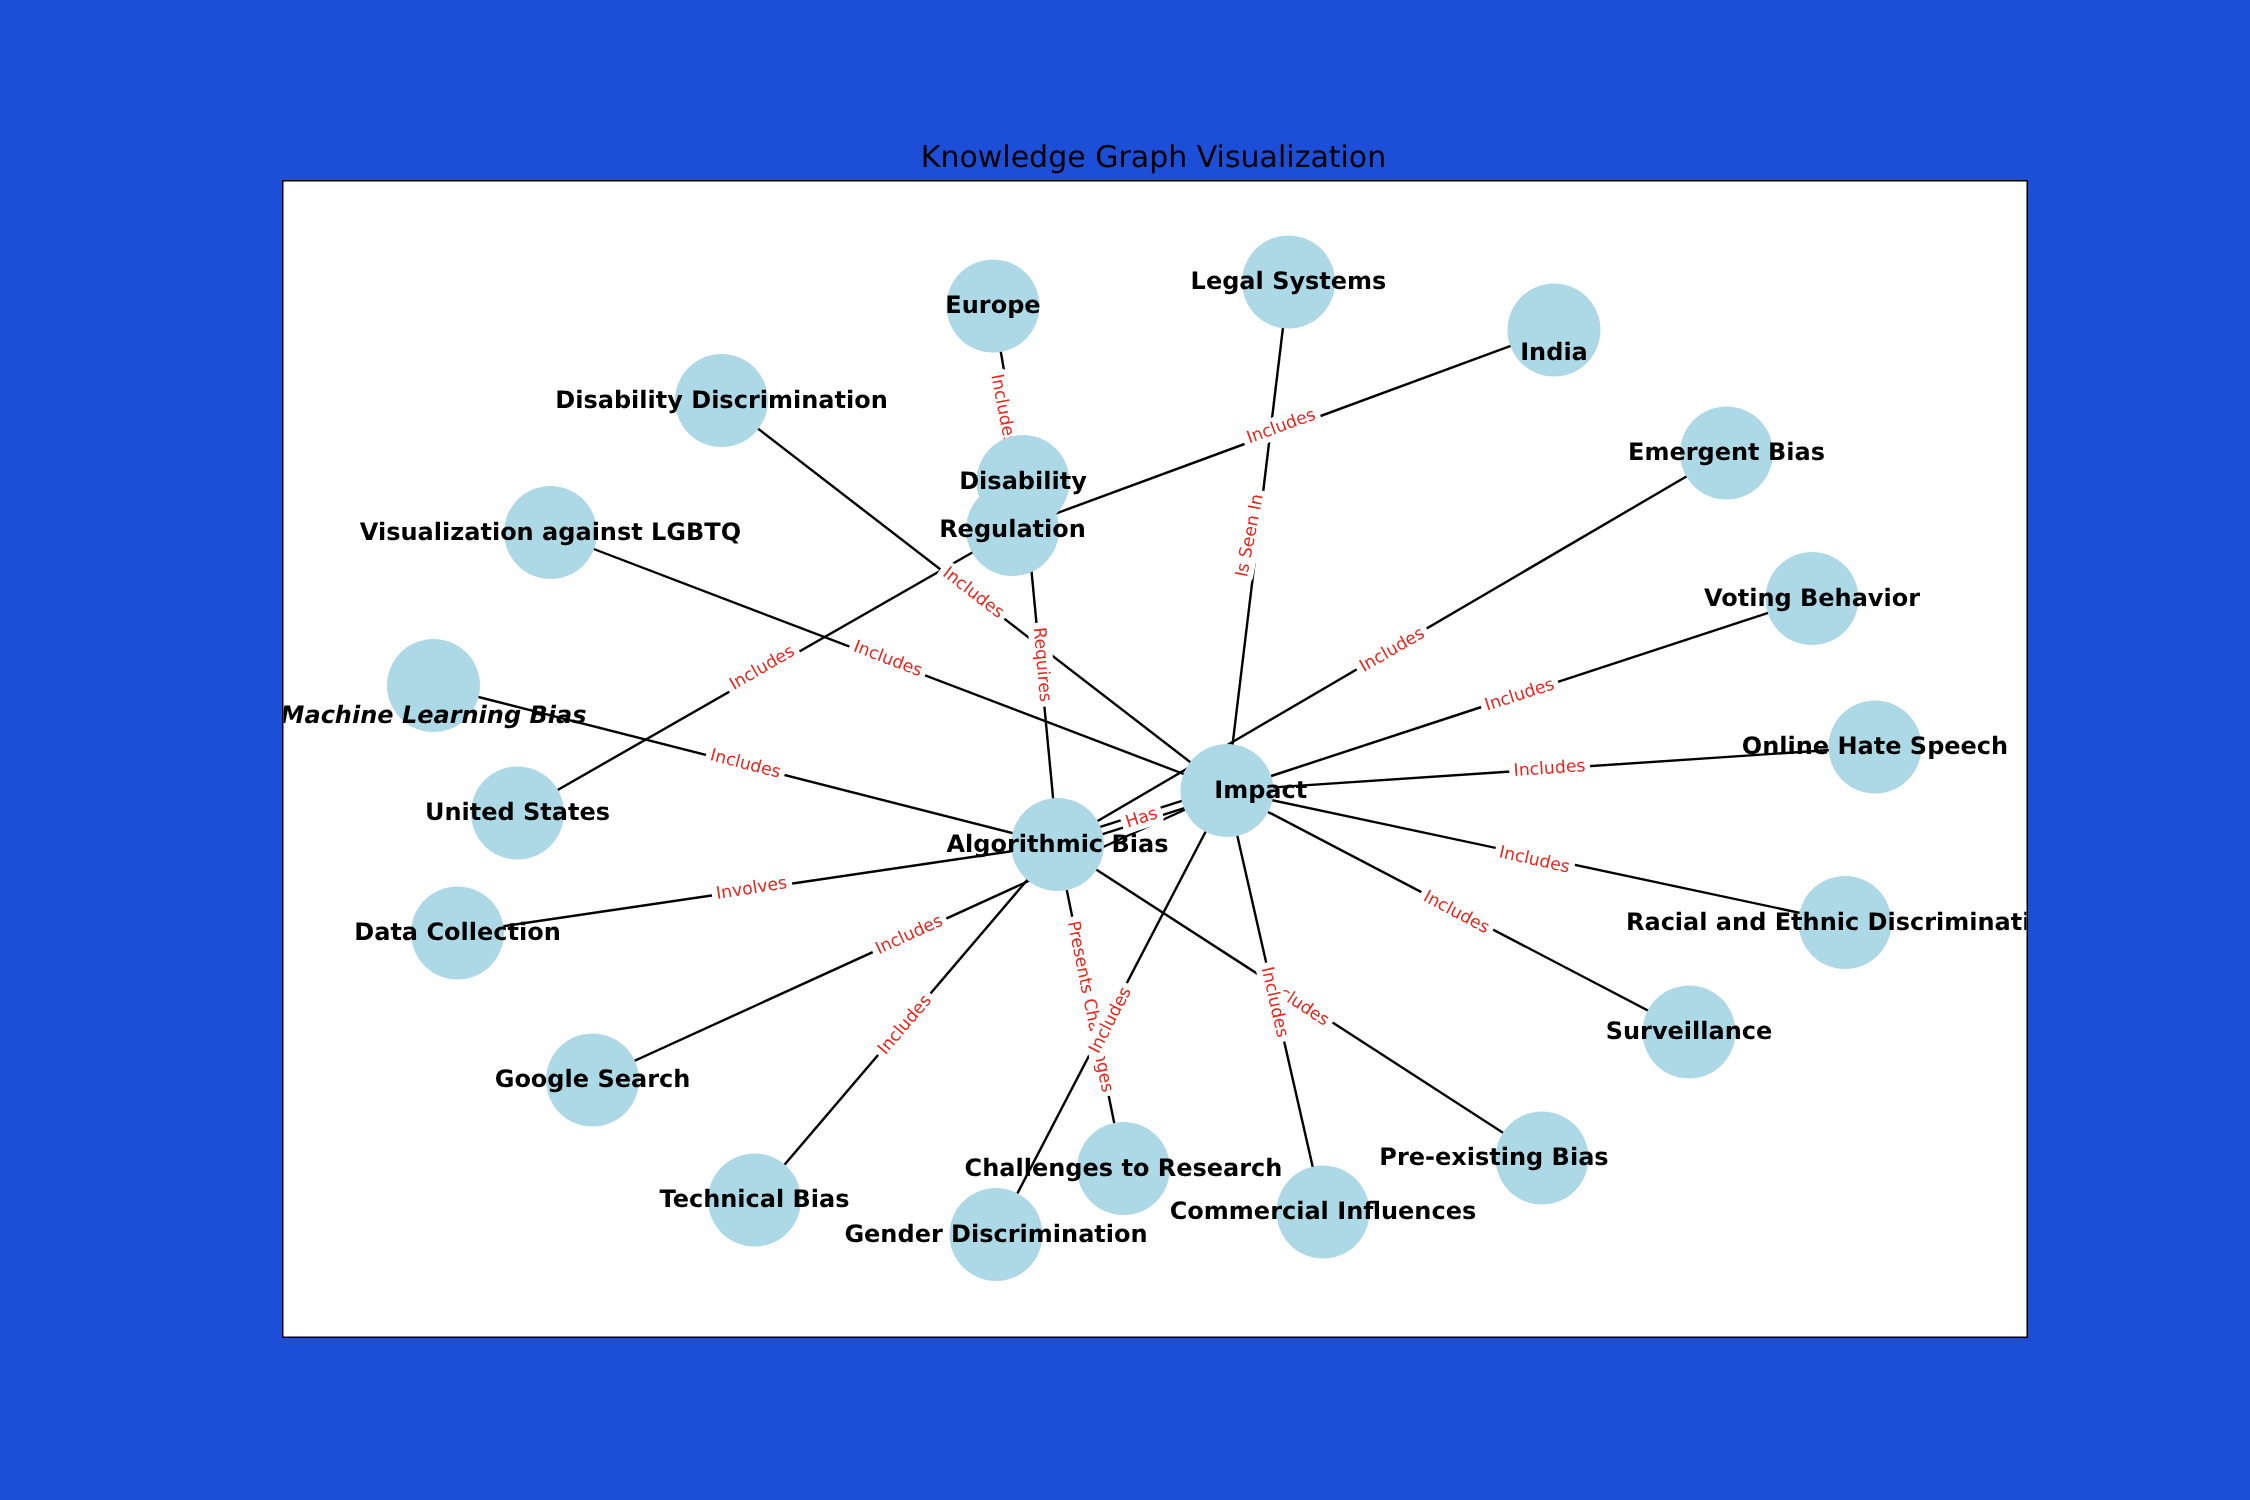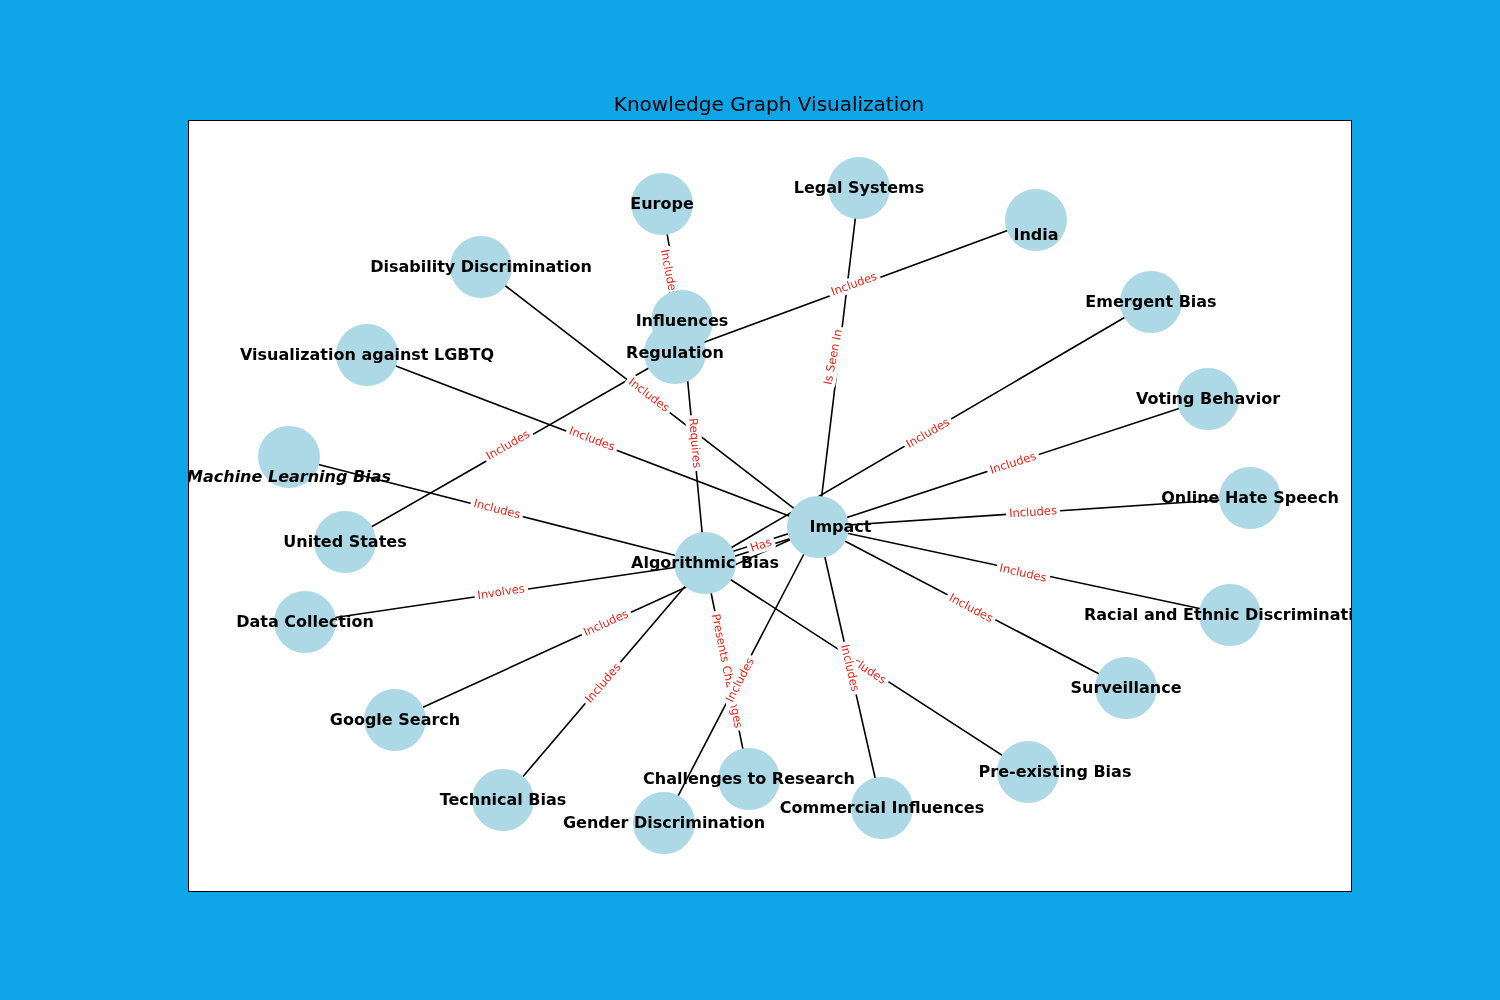--- a/index.html
+++ b/index.html
@@ -1,16 +1,16 @@
 <!DOCTYPE html>
 <html><head>
 <meta charset="utf-8">
 <style>
   html,body{margin:0;padding:0;background:#ffffff;}
-  #figure{position:relative;width:1500px;height:1000px;background:#0ea5e9;overflow:hidden;
+  #figure{position:relative;width:1500px;height:1000px;background:#1d4ed8;overflow:hidden;
           font-family:"DejaVu Sans",sans-serif;}
   #chart-title{position:absolute;transform:translate(-50%,-50%);font-size:20px;color:#000;
                white-space:nowrap;}
   #plot-frame{position:absolute;border:1px solid #000;overflow:hidden;background:#fff;}
   #edges-layer{position:absolute;left:0;top:0;}
   .edge-line{stroke:#000;stroke-width:1.6px;}
   .edge-label{position:absolute;transform-origin:center center;white-space:nowrap;
               font-size:11.5px;color:#E8261D;background:#ffffff;padding:1px 3px;
               border-radius:4px;line-height:1.1;}
   .graph-node{position:absolute;width:62px;height:62px;border-radius:50%;background:#ADD8E6;}
@@ -92,33 +92,33 @@
         <div class="graph-node" style="left: 808px; top: 620px; width: 62px; height: 62px; background: rgb(173, 216, 230);"></div>
         <div class="graph-node" style="left: 283px; top: 648px; width: 62px; height: 62px; background: rgb(173, 216, 230);"></div>
         <div class="graph-node" style="left: 529px; top: 627px; width: 62px; height: 62px; background: rgb(173, 216, 230);"></div>
         <div class="graph-node" style="left: 444px; top: 671px; width: 62px; height: 62px; background: rgb(173, 216, 230);"></div>
         <div class="graph-node" style="left: 662px; top: 656px; width: 62px; height: 62px; background: rgb(173, 216, 230);"></div>
         <div class="node-label" style="left: 473px; top: 83px; color: rgb(0, 0, 0);">Europe</div>
         <div class="node-label" style="left: 670px; top: 67px; color: rgb(0, 0, 0);">Legal Systems</div>
         <div class="node-label" style="left: 847px; top: 99px; color: rgb(0, 0, 0); margin-top: 15px;">India</div>
         <div class="node-label" style="left: 292px; top: 146px; color: rgb(0, 0, 0);">Disability Discrimination</div>
         <div class="node-label" style="left: 962px; top: 181px; color: rgb(0, 0, 0);">Emergent Bias</div>
-        <div class="node-label" style="left: 493px; top: 200px; color: rgb(0, 0, 0);">Influences</div>
+        <div class="node-label" style="left: 493px; top: 200px; color: rgb(0, 0, 0);">Disability</div>
         <div class="node-label" style="left: 486px; top: 232px; color: rgb(0, 0, 0);">Regulation</div>
         <div class="node-label" style="left: 178px; top: 234px; color: rgb(0, 0, 0);">Visualization against LGBTQ</div>
         <div class="node-label" style="left: 1019px; top: 278px; color: rgb(0, 0, 0);">Voting Behavior</div>
         <div class="node-label" style="left: 100px; top: 356px; color: rgb(0, 0, 0); font-style: italic;">Machine Learning Bias</div>
         <div class="node-label" style="left: 1061px; top: 377px; color: rgb(0, 0, 0);">Online Hate Speech</div>
         <div class="node-label" style="left: 156px; top: 421px; color: rgb(0, 0, 0); text-align: right;">United States</div>
         <div class="node-label" style="left: 629px; top: 406px; color: rgb(0, 0, 0); padding-left: 45px;">Impact</div>
         <div class="node-label" style="left: 516px; top: 442px; color: rgb(0, 0, 0);">Algorithmic Bias</div>
         <div class="node-label" style="left: 1041px; top: 494px; color: rgb(0, 0, 0);">Racial and Ethnic Discrimination</div>
         <div class="node-label" style="left: 116px; top: 501px; color: rgb(0, 0, 0);">Data Collection</div>
         <div class="node-label" style="left: 937px; top: 567px; color: rgb(0, 0, 0);">Surveillance</div>
         <div class="node-label" style="left: 206px; top: 599px; color: rgb(0, 0, 0);">Google Search</div>
-        <div class="node-label" style="left: 866px; top: 651px; color: rgb(0, 0, 0);">Pre-existing Bias</div>
+        <div class="node-label" style="left: 807px; top: 651px; color: rgb(0, 0, 0);">Pre-existing Bias</div>
         <div class="node-label" style="left: 314px; top: 679px; color: rgb(0, 0, 0);">Technical Bias</div>
         <div class="node-label" style="left: 560px; top: 658px; color: rgb(0, 0, 0);">Challenges to Research</div>
         <div class="node-label" style="left: 475px; top: 702px; color: rgb(0, 0, 0);">Gender Discrimination</div>
         <div class="node-label" style="left: 693px; top: 687px; color: rgb(0, 0, 0);">Commercial Influences</div>
       </div>
   </div>
 </div>
 
 </body></html>

